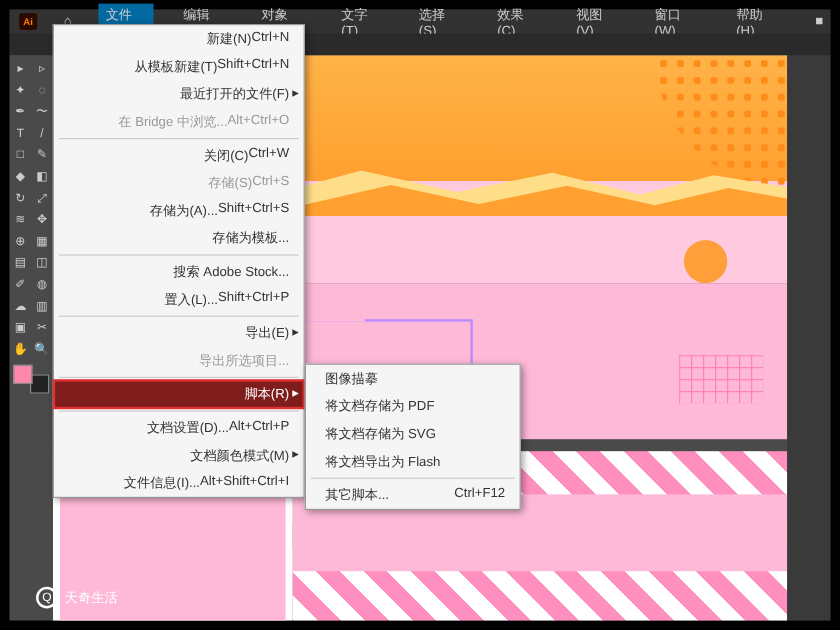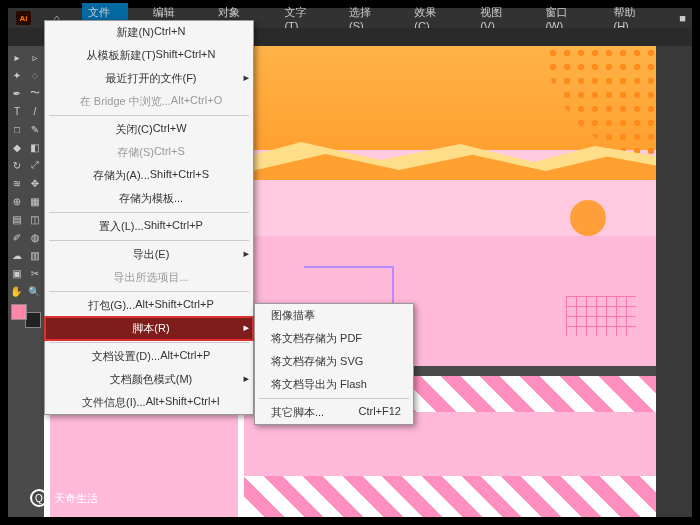--- a/index.html
+++ b/index.html
@@ -34,26 +34,26 @@
 .frame{position:absolute;left:80px;top:220px;width:270px;height:70px;border:2px solid #b78cff}
 .framecut{position:absolute;left:200px;top:218px;width:60px;height:4px;background:#ffb9d8}
 .sqgrid{position:absolute;right:20px;top:250px;width:70px;height:40px;background-image:linear-gradient(#f7a 1px,transparent 1px),linear-gradient(90deg,#f7a 1px,transparent 1px);background-size:10px 10px}
 .art2{position:absolute;left:0;right:0;top:330px;height:160px;display:flex}
 .a2l{flex:0 0 200px;background:#fff;position:relative}
 .a2l .inner{position:absolute;inset:6px;background:#ffb9d8}
 .a2diag{flex:1;background:repeating-linear-gradient(45deg,#ff8fbf 0 14px,#fff 14px 28px);position:relative}
 .a2diag .band{position:absolute;top:36px;left:0;right:0;height:64px;background:#ffb9d8}
 .rightpanel{width:36px;background:#3a3a3a}
 .dropdown{position:absolute;top:20px;left:44px;width:210px;background:#f5f5f5;border:1px solid #999;box-shadow:2px 2px 6px rgba(0,0,0,0.4);z-index:10}
-.dropdown .item{display:flex;justify-content:center;padding:4px 12px 4px 16px;color:#333;font-size:11px;position:relative}
+.dropdown .item{display:flex;justify-content:flex-end;padding:4px 12px 4px 16px;color:#333;font-size:11px;position:relative}
 .dropdown .item.disabled{color:#999}
 .dropdown .item.highlighted{background:#7f1d1d;color:#fff;outline:2px solid #e03030;outline-offset:-1px}
 .dropdown .item .arrow{position:absolute;right:4px}
 .dropdown .sep{height:1px;background:#ccc;margin:2px 4px}
-.submenu{position:absolute;top:303px;left:254px;width:160px;background:#f5f5f5;border:1px solid #999;box-shadow:2px 2px 6px rgba(0,0,0,0.4);z-index:11}
+.submenu{position:absolute;top:303px;left:254px;width:180px;background:#f5f5f5;border:1px solid #999;box-shadow:2px 2px 6px rgba(0,0,0,0.4);z-index:11}
 .submenu .item{display:flex;justify-content:space-between;padding:4px 12px 4px 16px;color:#333;font-size:11px}
 .submenu .sep{height:1px;background:#ccc;margin:2px 4px}
 .watermark{position:absolute;left:30px;bottom:18px;color:#fff;font-size:14px;display:flex;align-items:center;gap:6px;z-index:20}
 .watermark .logo{width:18px;height:18px;border:2px solid #fff;border-radius:50%;display:flex;align-items:center;justify-content:center;font-size:10px}
 .ai{width:16px;height:14px;background:#2a0a00;color:#ff7b00;font-size:8px;font-weight:bold;display:flex;align-items:center;justify-content:center;border-radius:2px;margin-left:4px}
 </style>
 </head>
 <body>
 
 <div class="app">
@@ -191,38 +191,38 @@
     <div class="item">
       <span>存储为(A)...</span>
       <span>Shift+Ctrl+S</span>
     </div>
     <div class="item">
       <span>存储为模板...</span>
       <span></span>
     </div>
     <div class="sep"></div>
     <div class="item">
+      <span>搜索 Adobe Stock...</span>
+      <span></span>
+    </div>
+    <div class="item">
       <span>置入(L)...</span>
       <span>Shift+Ctrl+P</span>
     </div>
     <div class="sep"></div>
     <div class="item">
       <span>导出(E)</span>
       <span></span>
       <span class="arrow">▸</span>
     </div>
     <div class="item disabled">
       <span>导出所选项目...</span>
       <span></span>
     </div>
     <div class="sep"></div>
-    <div class="item">
-      <span>打包(G)...</span>
-      <span>Alt+Shift+Ctrl+P</span>
-    </div>
     <div class="item highlighted">
       <span>脚本(R)</span>
       <span></span>
       <span class="arrow">▸</span>
     </div>
     <div class="sep"></div>
     <div class="item">
       <span>文档设置(D)...</span>
       <span>Alt+Ctrl+P</span>
     </div>

